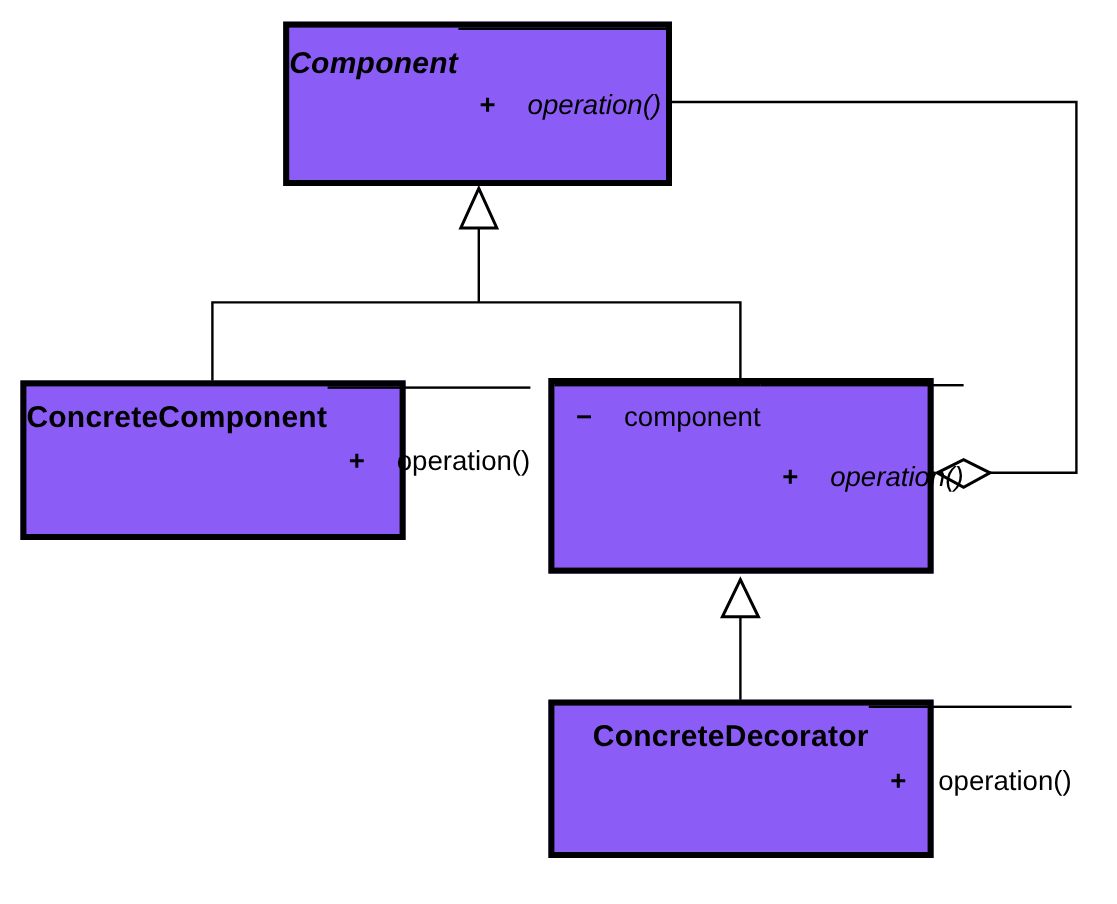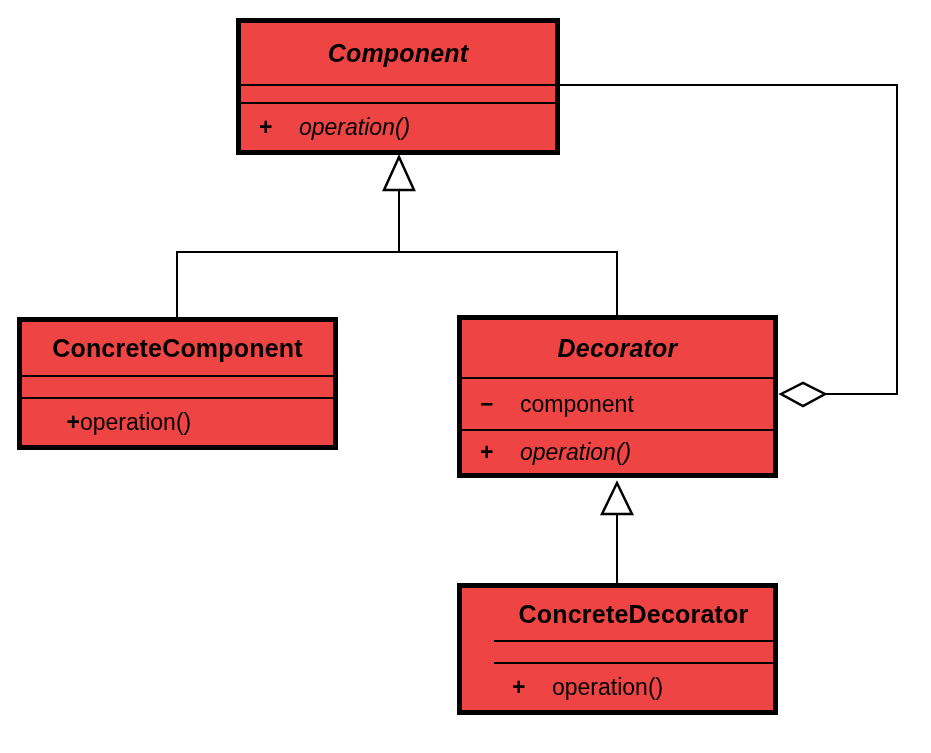--- a/index.html
+++ b/index.html
@@ -9,24 +9,24 @@
     font-family: "Liberation Sans", sans-serif;
     color: #000;
     position: relative;
     overflow: hidden;
   }
   .canvas { position: absolute; left: 0; top: 0; width: 931px; height: 753px; }
   svg.connectors { position: absolute; left: 0; top: 0; }
 
   .uml-class {
     position: absolute;
-    background: #ef4444;
+    background: #8b5cf6;
     border: 5px solid #000000;
     display: flex;
-    flex-direction: column;
+    flex-direction: row;
   }
   .uml-title {
     flex: none;
     display: flex;
     align-items: center;
     justify-content: center;
     font-size: 25px;
     font-weight: bold;
     letter-spacing: 0.2px;
   }
@@ -72,33 +72,32 @@
     <div class="uml-title italic" style="height:61px;">Component</div>
     <div class="uml-attrs" style="height:18px;"></div>
     <div class="uml-ops">
       <div class="member">
         <span class="vis">+</span>
         <span class="mname italic">operation()</span>
       </div>
     </div>
   </div>
 
-  <div class="uml-class" style="left:17px; top:317px; width:321px; height:133px;text-align:right;">
+  <div class="uml-class" style="left:17px; top:317px; width:321px; height:133px;">
     <div class="uml-title" style="height:53px;">ConcreteComponent</div>
     <div class="uml-attrs" style="height:22px;"></div>
     <div class="uml-ops">
       <div class="member">
         <span class="vis">+</span>
         <span class="mname">operation()</span>
       </div>
     </div>
   </div>
 
   <div class="uml-class" style="left:457px; top:315px; width:321px; height:163px;">
-    <div class="uml-title italic" style="height:57px;">Decorator</div>
     <div class="uml-attrs" style="height:52px;">
       <div class="member">
         <span class="vis">−</span>
         <span class="mname">component</span>
       </div>
     </div>
     <div class="uml-ops">
       <div class="member">
         <span class="vis">+</span>
         <span class="mname italic">operation()</span>

